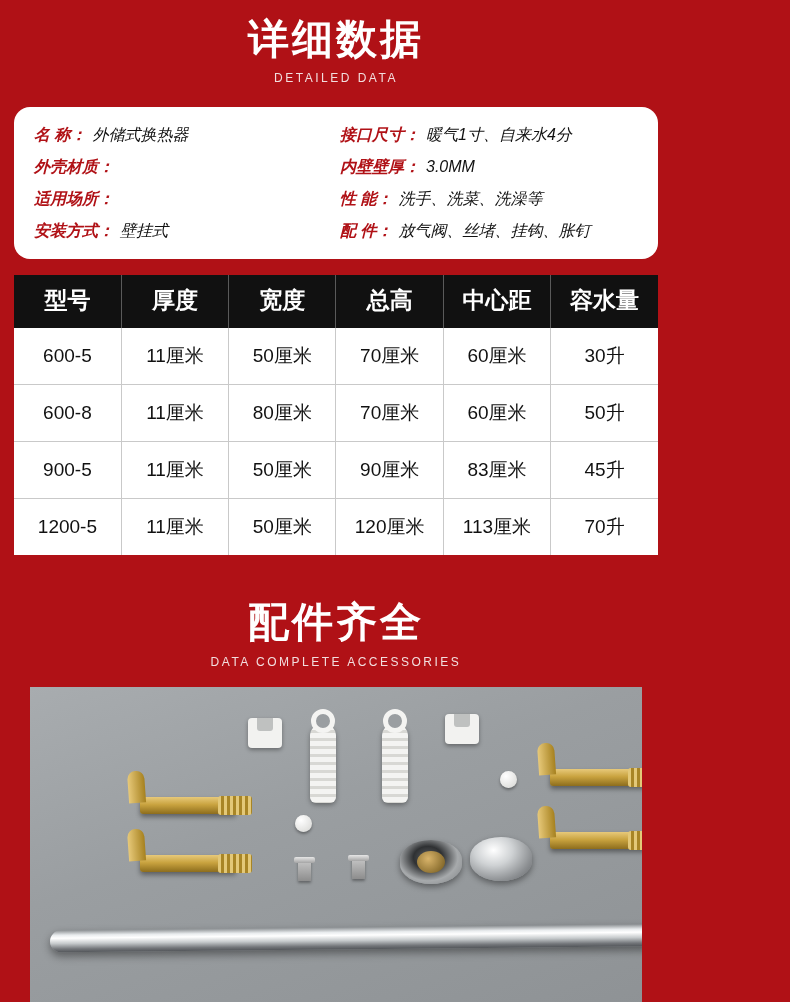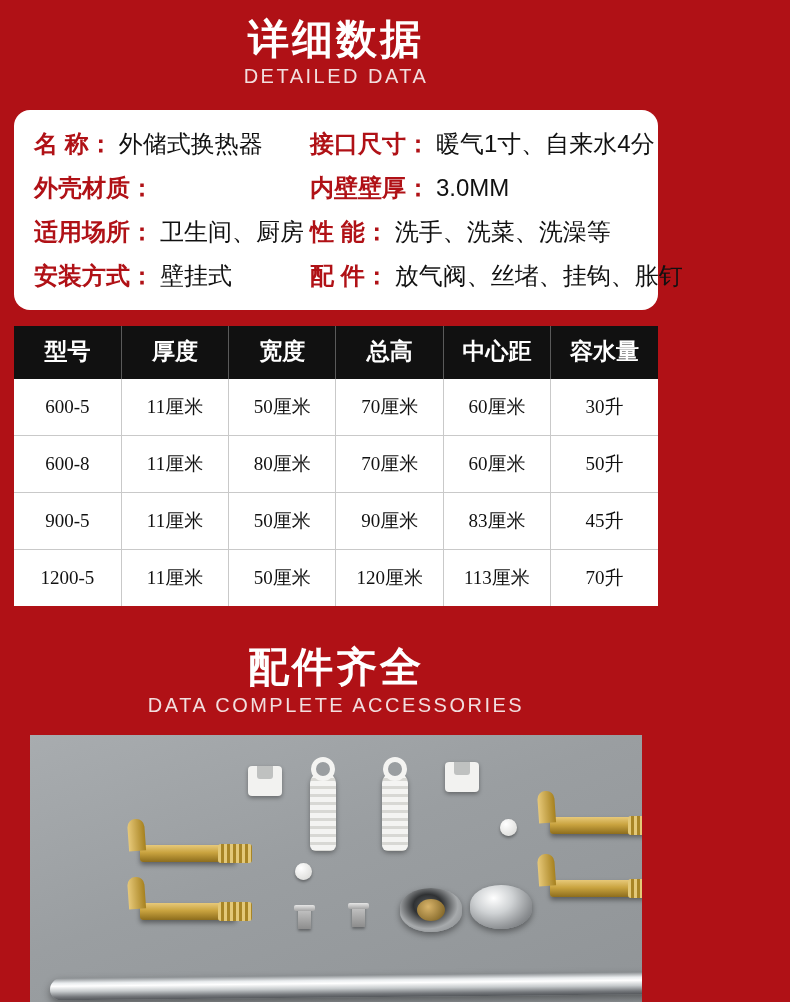--- a/index.html
+++ b/index.html
@@ -23,23 +23,24 @@
     color: #ffffff;
   }
   .section-head .zh {
     font-size: 41px;
     font-weight: bold;
     letter-spacing: 3px;
     line-height: 1.25;
     color: #ffffff;
   }
   .section-head .en {
-    font-size: 20px;
+    font-size: 12px;
     letter-spacing: 2.5px;
     color: #f2dede;
+    margin-top: 6px;
   }
 
   #head-detailed { padding-top: 14px; }
   #head-accessories { padding-top: 32px; }
 
   
   .spec-card {
     margin: 22px 14px 0 14px;
     background: #ffffff;
     border-radius: 16px;
@@ -47,40 +48,40 @@
   }
   .spec-grid {
     display: grid;
     grid-template-columns: 1fr 1fr;
     row-gap: 8px;
     column-gap: 6px;
   }
   .spec-row {
     display: flex;
     align-items: center;
-    font-size: 24px;
+    font-size: 16px;
     line-height: 1.5;
     white-space: nowrap;
+    font-style: italic;
   }
   .spec-label {
     color: #b01116;
     font-weight: bold;
     flex: none;
   }
   .spec-value {
     color: #111111;
     margin-left: 6px;
   }
 
   
   .table-wrap {
-    margin: 16px 14px 4px 14px;
+    margin: 16px 14px 10px 14px;
     background: #0f766e;
     overflow: hidden;
-    font-family: Liberation Serif, serif;
   }
   table.spec-table {
     width: 100%;
     border-collapse: collapse;
     table-layout: fixed;
   }
   table.spec-table thead th {
     background: #111111;
     color: #ffffff;
     font-size: 23px;
@@ -255,21 +256,20 @@
         <span class="spec-label">外壳材质：</span>
       </div>
 
       <div class="spec-row">
         <span class="spec-label">内壁壁厚：</span>
         <span class="spec-value">3.0MM</span>
       </div>
 
       <div class="spec-row">
         <span class="spec-label">适用场所：</span>
-        <span class="spec-value">卫生间、厨房</span>
       </div>
 
       <div class="spec-row">
         <span class="spec-label">性    能：</span>
         <span class="spec-value">洗手、洗菜、洗澡等</span>
       </div>
 
       <div class="spec-row">
         <span class="spec-label">安装方式：</span>
         <span class="spec-value">壁挂式</span>

